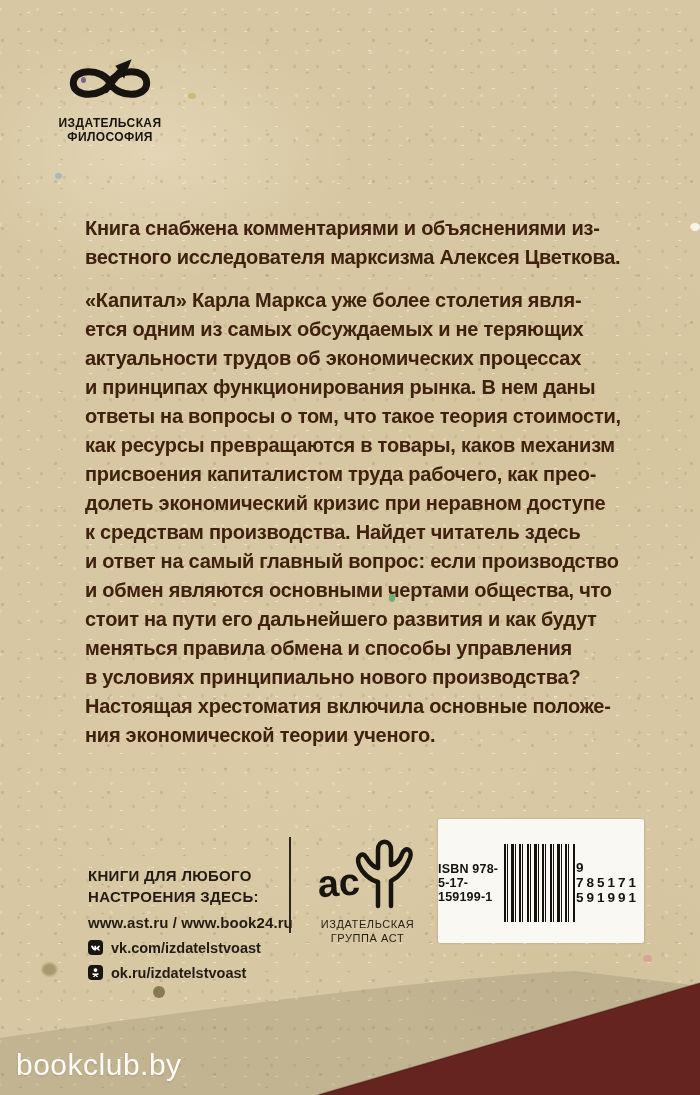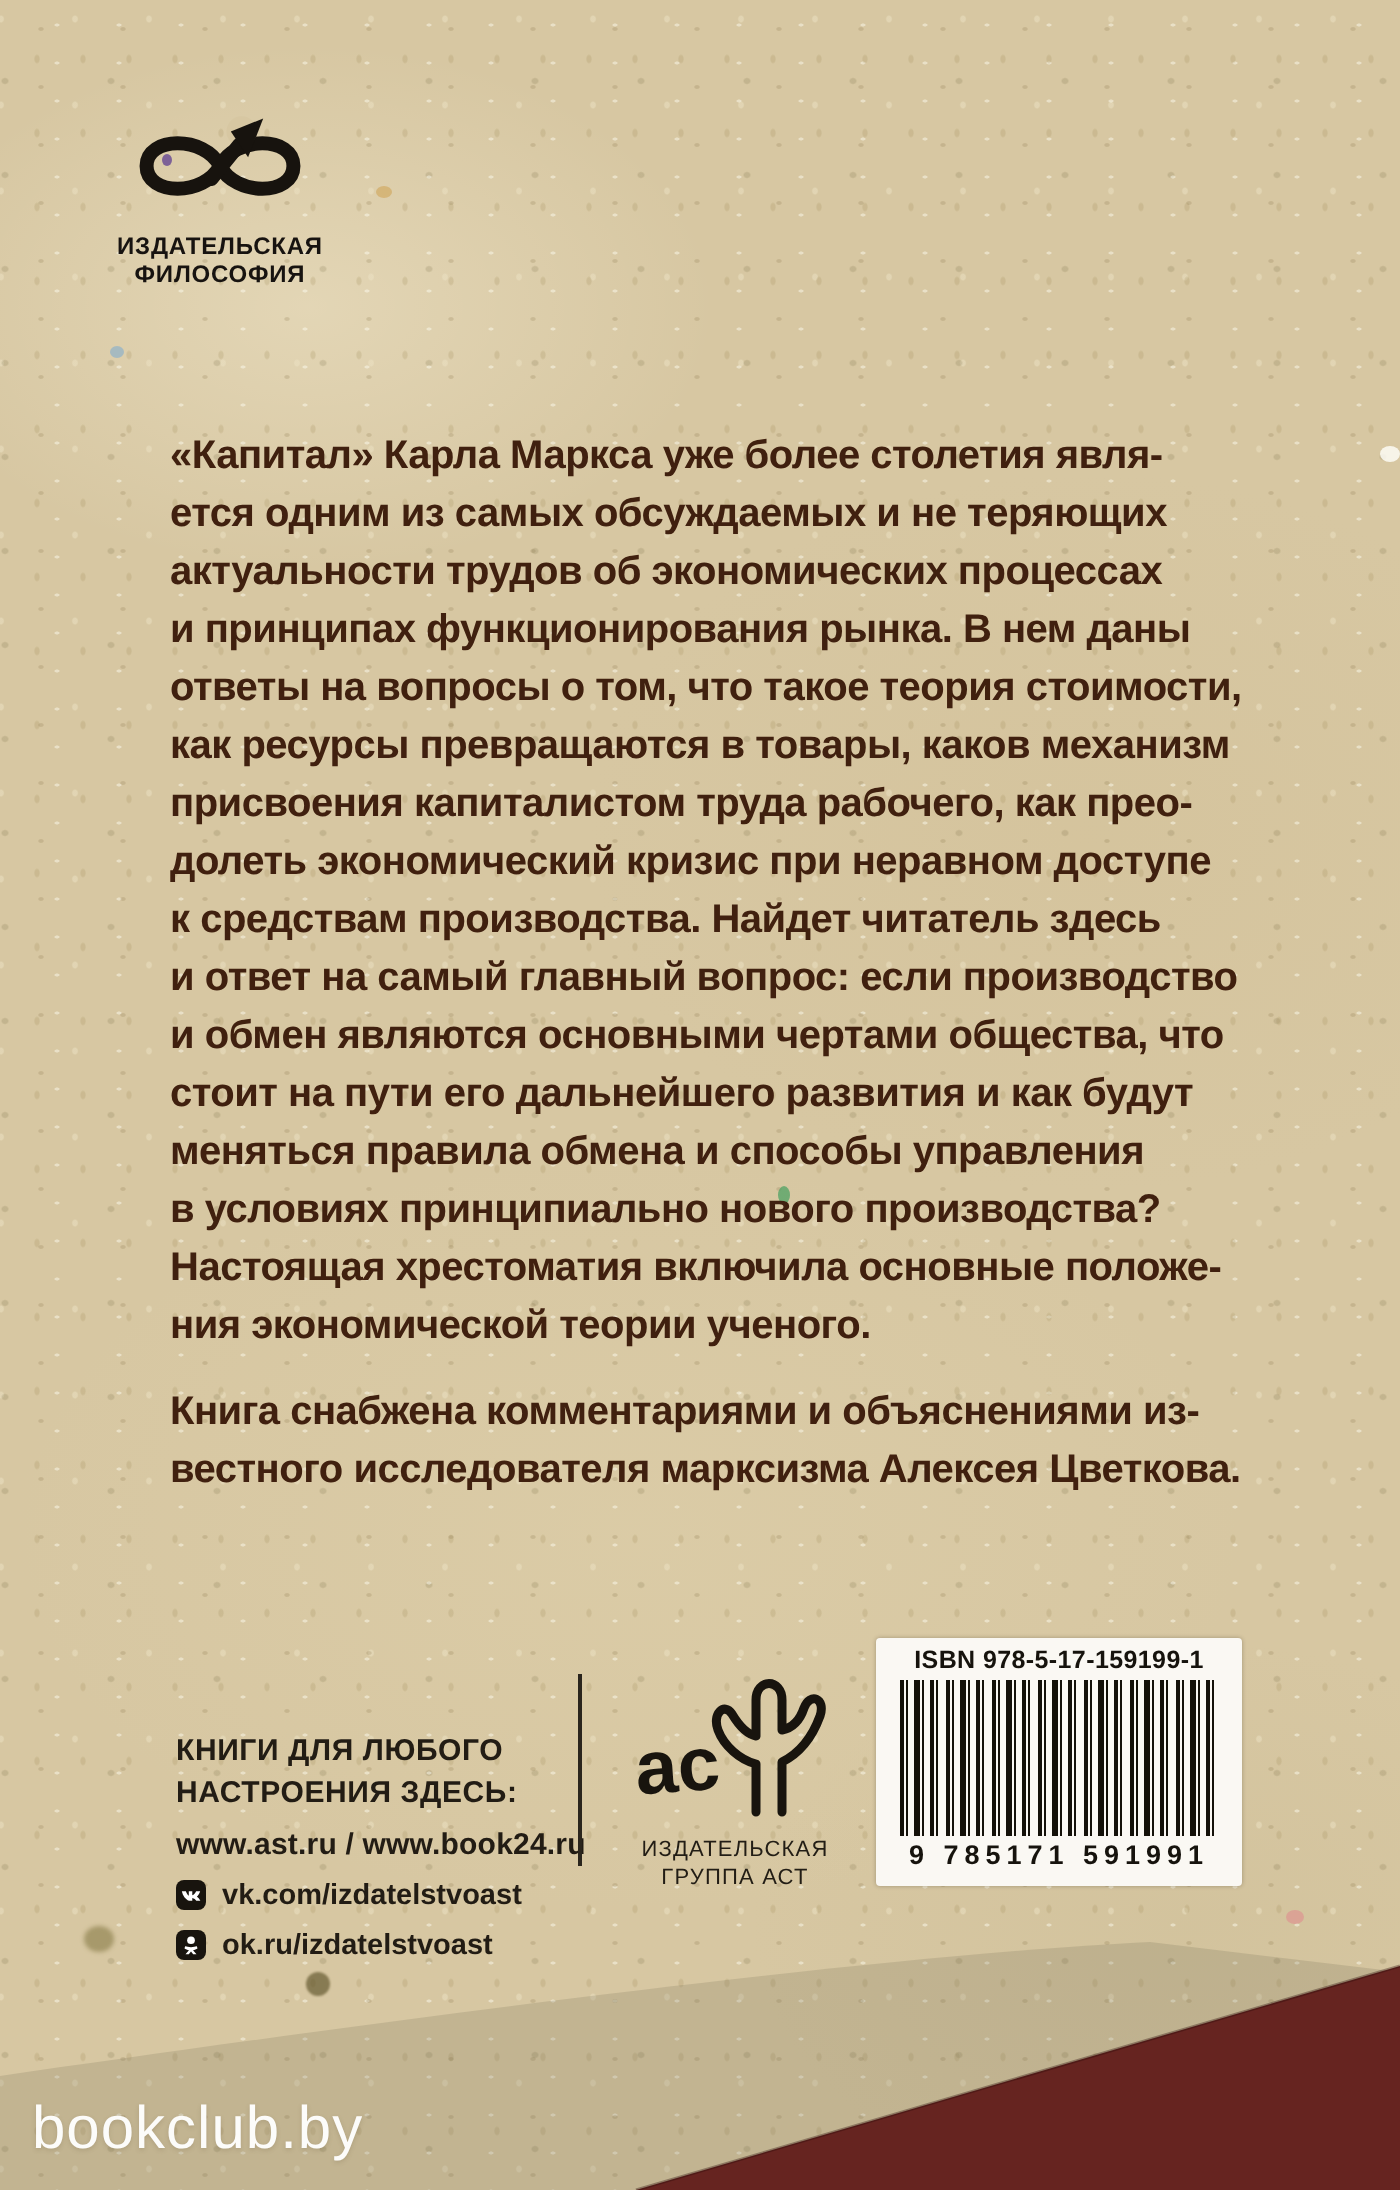--- a/index.html
+++ b/index.html
@@ -43,23 +43,23 @@
   .social-badge{width:15px;height:15px;border-radius:4px;background:#18140e;flex:0 0 auto;
     display:flex;align-items:center;justify-content:center;}
   .social-label{font-size:14.5px;font-weight:bold;}
 
   .divider{position:absolute;left:289px;top:837px;width:2px;height:96px;background:#2a251d;}
 
   .ast{position:absolute;left:300px;top:834px;width:135px;text-align:center;color:#221d15;}
   .ast-caption{margin-top:3px;font-size:11px;line-height:14px;font-weight:normal;
     letter-spacing:.6px;white-space:pre;}
 
-  .barcode{position:absolute;left:438px;top:819px;width:183px;height:124px;
+  .barcode{position:absolute;left:438px;top:819px;width:206px;height:124px;
     background:#faf8f3;border-radius:2px;box-shadow:0 0 2px rgba(60,50,30,.35);
-    display:flex;flex-direction:column;align-items:center;color:#16130d;}
+    display:flex;flex-direction:row;align-items:center;color:#16130d;justify-content:flex-end;}
   .barcode-isbn{margin-top:4px;font-size:12.5px;font-weight:bold;letter-spacing:.2px;}
   .barcode-bars{width:160px;height:78px;margin-top:3px;
     background:repeating-linear-gradient(90deg,
       #141109 0 2px, transparent 2px 3px,
       #141109 3px 4px, transparent 4px 7px,
       #141109 7px 10px, transparent 10px 11px,
       #141109 11px 12px, transparent 12px 15px,
       #141109 15px 17px, transparent 17px 18px,
       #141109 18px 19px, transparent 19px 23px);}
   .barcode-digits{margin-top:2px;font-size:13.5px;font-weight:bold;letter-spacing:3px;}
@@ -88,38 +88,38 @@
       <path d="M38,25 C31,11 4,11 4,25 C4,39 31,39 38,25 C45,11 72,11 72,25 C72,39 45,39 38,25" fill="none" stroke="#17130e" stroke-width="6.5" stroke-linecap="round"></path>
       <circle cx="48" cy="9" r="7" fill="#d7c7a2"></circle>
       <path d="M34,31 L47,15" stroke="#17130e" stroke-width="6.5" stroke-linecap="round" fill="none"></path>
       <polygon points="58,3 43,9 51,21" fill="#17130e"></polygon>
     </svg>
     <div class="series-title">ИЗДАТЕЛЬСКАЯ
 ФИЛОСОФИЯ</div>
   </div>
 
   <div class="annotation">
+    <p>Книга снабжена комментариями и объяснениями из-
+вестного исследователя марксизма Алексея Цветкова.</p>
     <p>«Капитал» Карла Маркса уже более столетия явля-
 ется одним из самых обсуждаемых и не теряющих
 актуальности трудов об экономических процессах
 и принципах функционирования рынка. В нем даны
 ответы на вопросы о том, что такое теория стоимости,
 как ресурсы превращаются в товары, каков механизм
 присвоения капиталистом труда рабочего, как прео-
 долеть экономический кризис при неравном доступе
 к средствам производства. Найдет читатель здесь
 и ответ на самый главный вопрос: если производство
 и обмен являются основными чертами общества, что
 стоит на пути его дальнейшего развития и как будут
 меняться правила обмена и способы управления
 в условиях принципиально нового производства?
 Настоящая хрестоматия включила основные положе-
 ния экономической теории ученого.</p>
-    <p>Книга снабжена комментариями и объяснениями из-
-вестного исследователя марксизма Алексея Цветкова.</p>
   </div>
 
   <div class="promo">
     <div class="promo-heading">КНИГИ ДЛЯ ЛЮБОГО
 НАСТРОЕНИЯ ЗДЕСЬ:</div>
     <div class="promo-sites">www.ast.ru / www.book24.ru</div>
     <div class="social-row">
       <span class="social-badge">
         <svg width="11" height="11" viewBox="0 0 12 12">
             <path d="M1,4 h2.2 c.3,1 .9,2 1.6,2.4 V4 h1.9 v2.2 C7.6,5.9 8.4,5 8.8,4 H11 C10.6,5.3 9.8,6.4 9.2,7 c.8.5 1.6,1.4 1.9,2.2 H8.9 C8.5,8.5 7.7,7.8 6.7,7.6 V9.2 H4.9 C3,8.5 1.5,6.4 1,4 Z" fill="#fff"></path>

